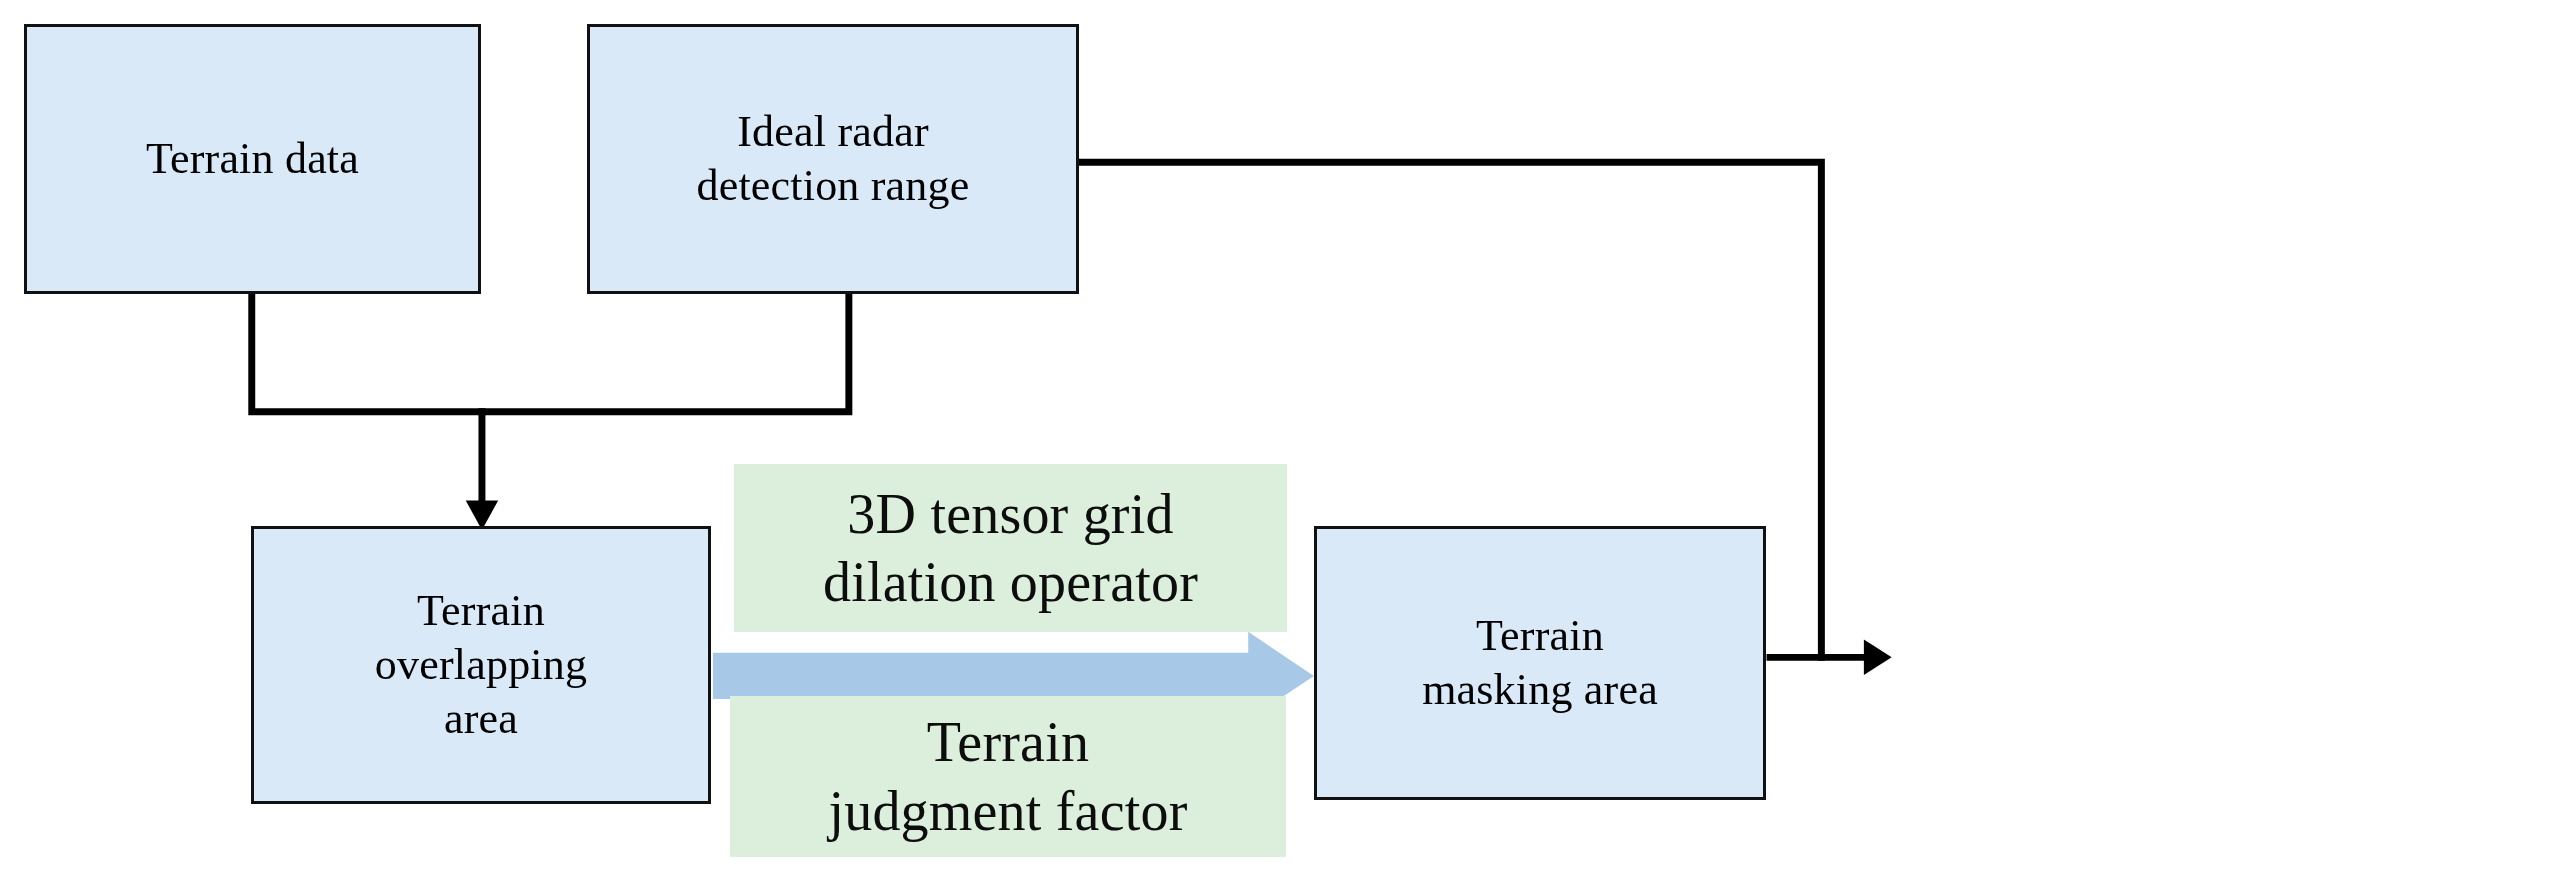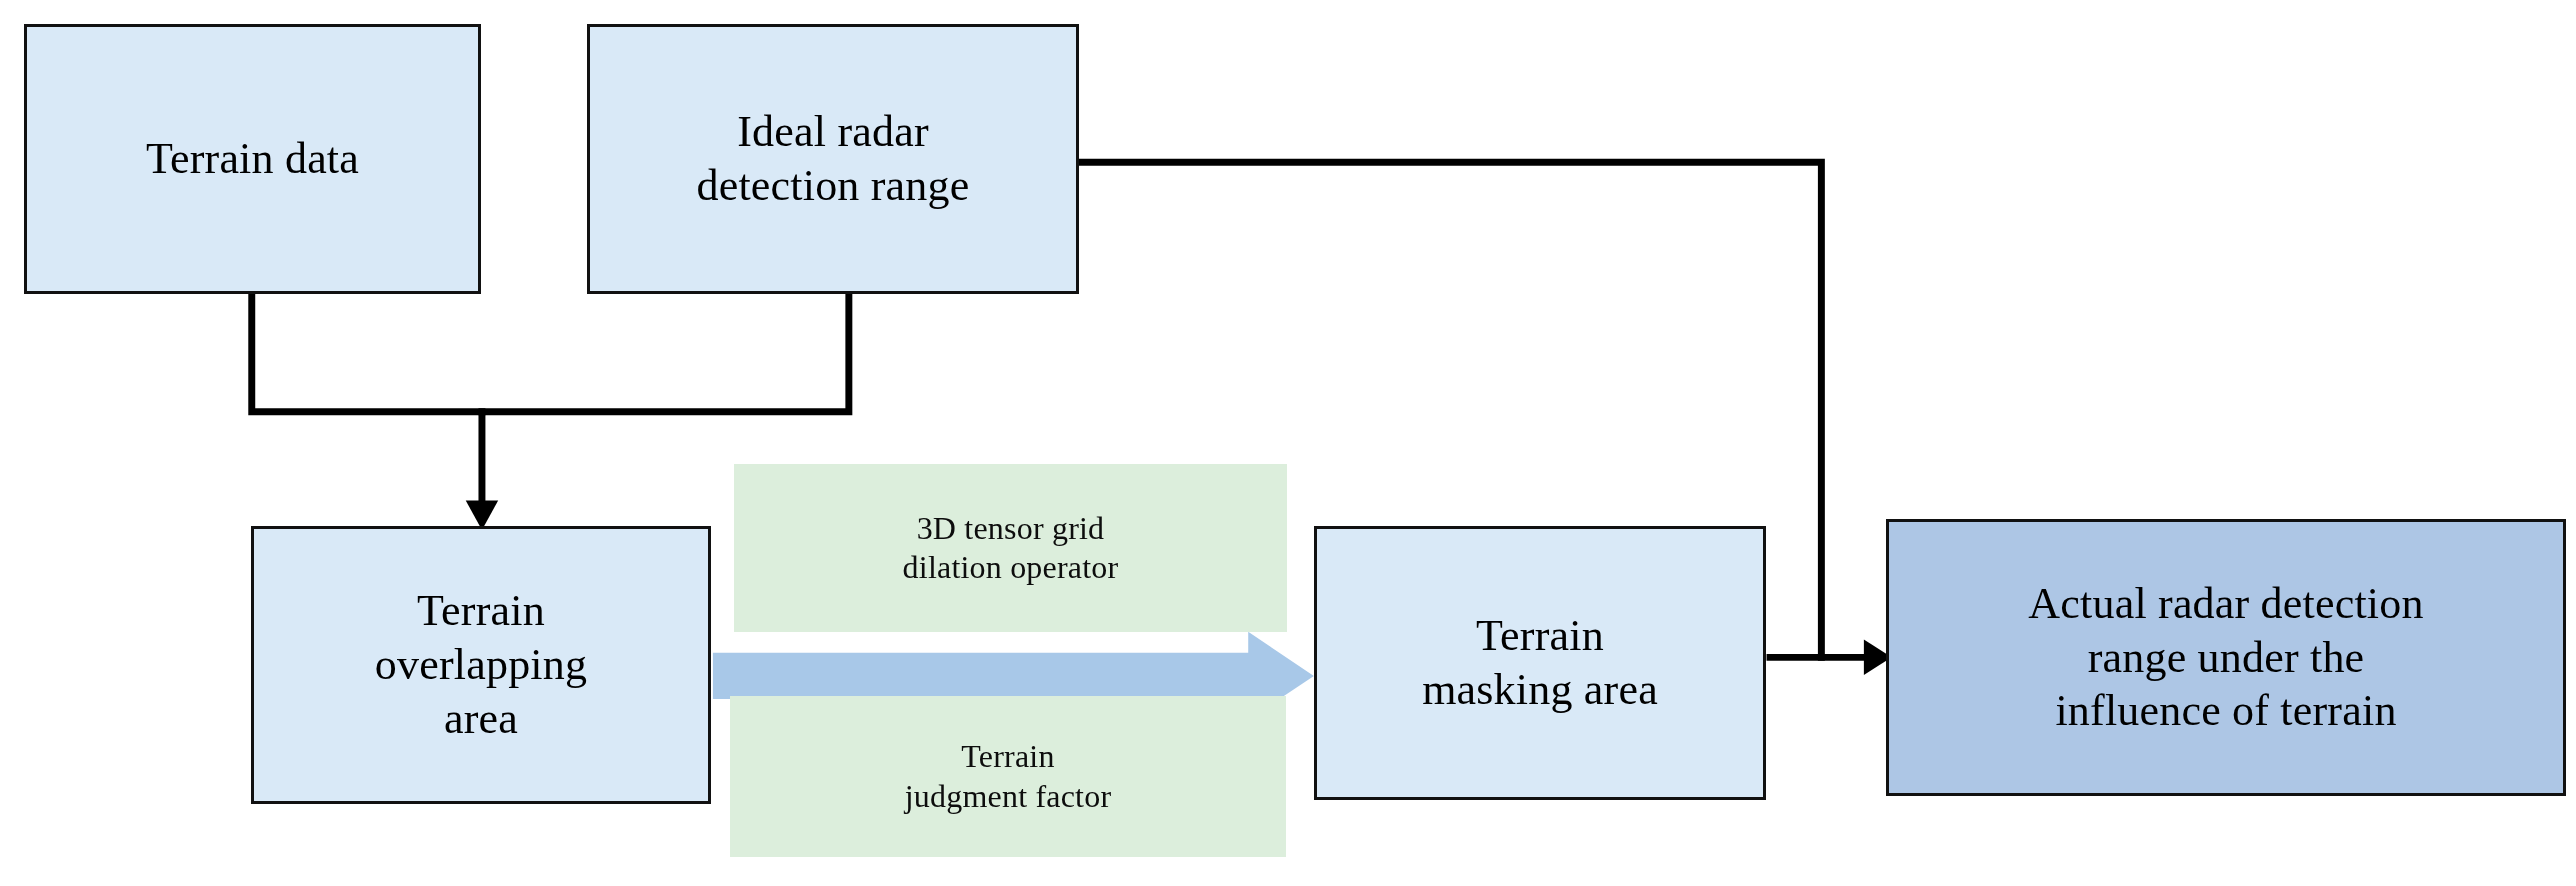--- a/index.html
+++ b/index.html
@@ -30,21 +30,21 @@
     border: 3.9px solid #111111;
     background: #d9e9f7;
     font-size: 44px;
   }
   .node-box.accent {
     background: #adc6e5;
   }
   .label-chip {
     background: #dceedc;
     border: none;
-    font-size: 32px;
+    font-size: 56px;
     color: #0d0d0d;
   }
   .edge-layer {
     position: absolute;
     left: 0;
     top: 0;
     width: 2576px;
     height: 886px;
     pointer-events: none;
   }
@@ -120,20 +120,15 @@
     <span>Terrain
 overlapping
 area</span>
   </div>
 
   <div class="node node-box" id="node-masking-area">
     <span>Terrain
 masking  area</span>
   </div>
 
-  <div class="node node-box accent" id="node-actual-range">
-    <span>Actual radar detection
-range under the
-influence of terrain</span>
-  </div>
 
 </div>
 
 
 </body></html>

